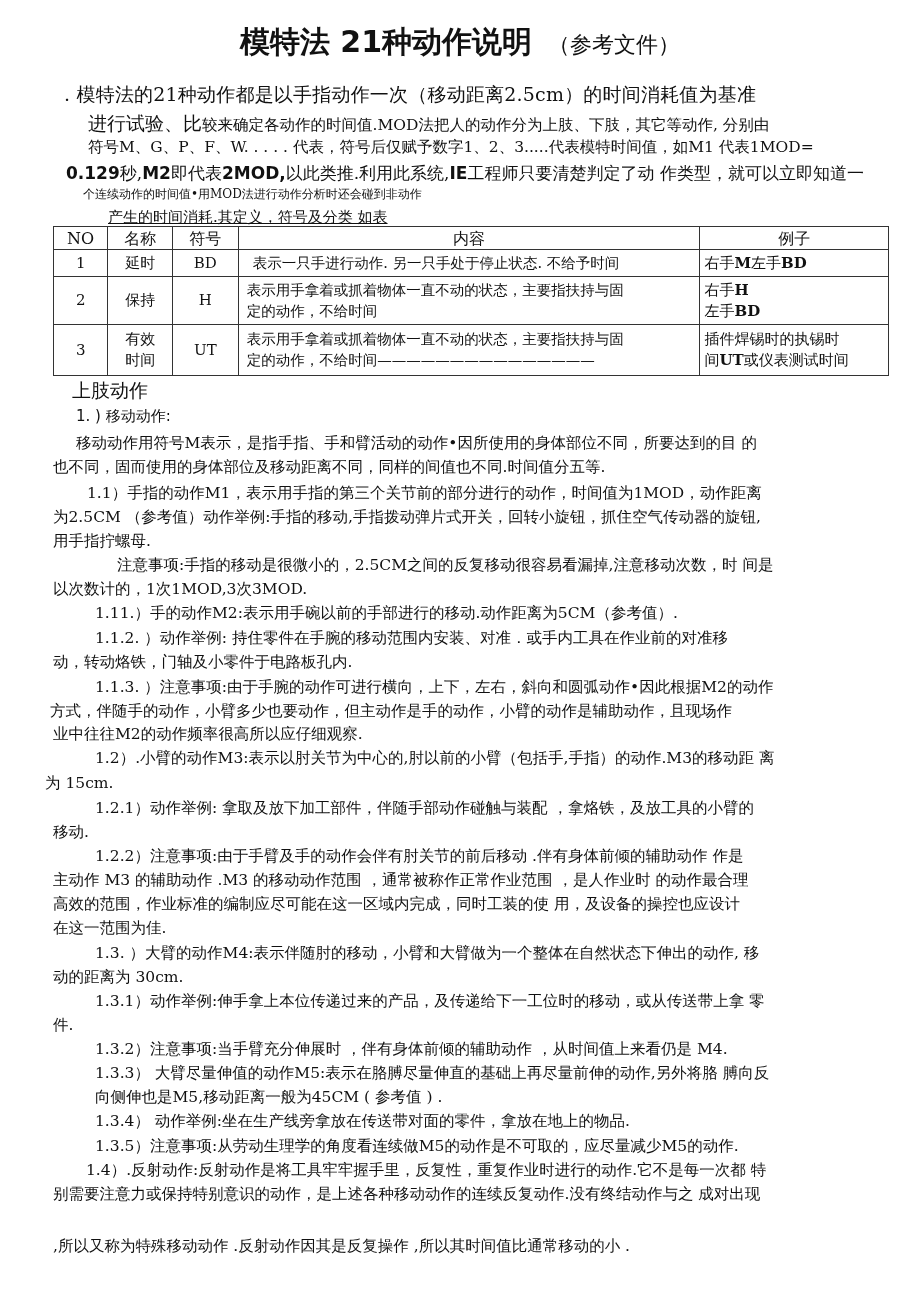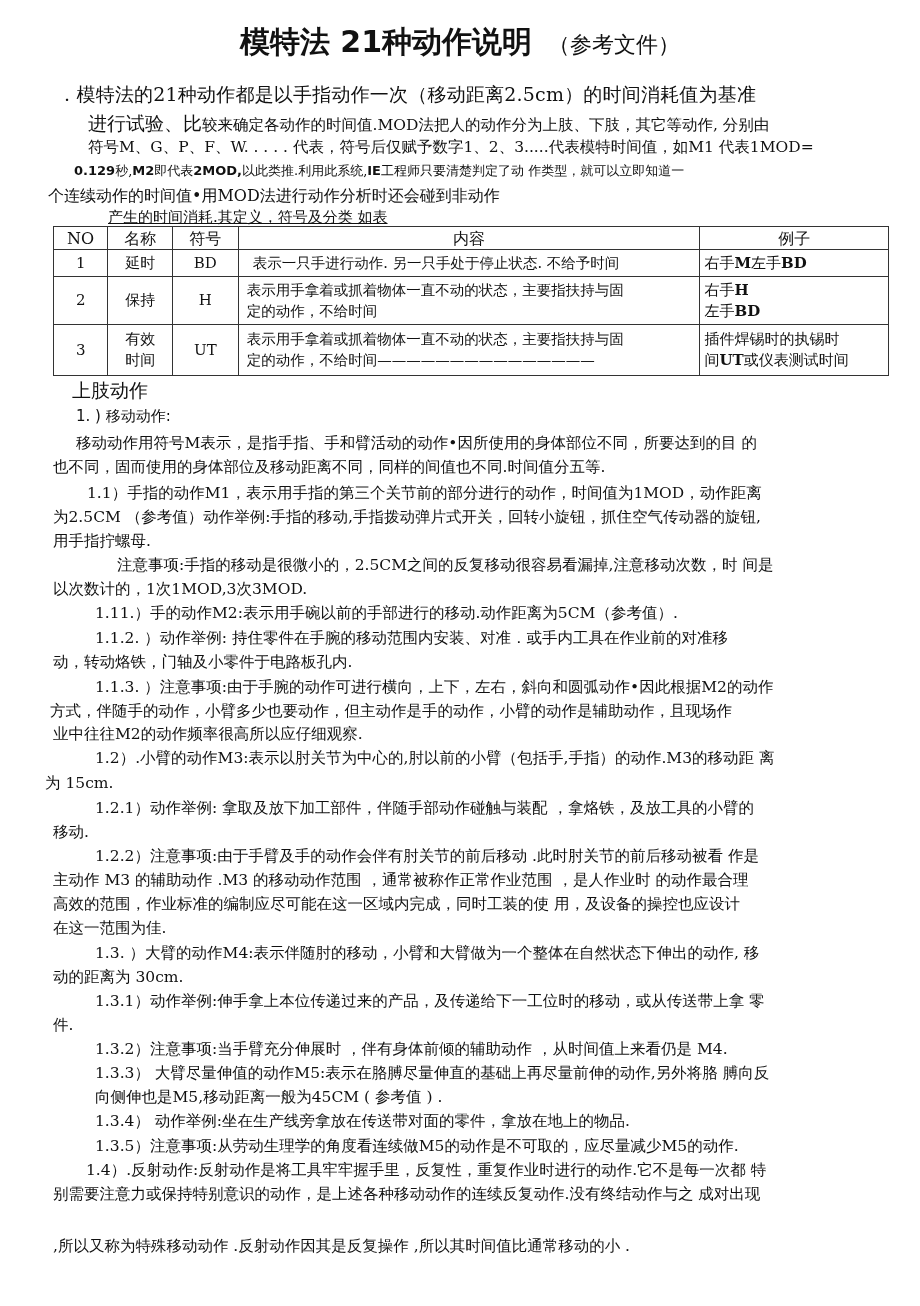--- a/index.html
+++ b/index.html
@@ -25,24 +25,24 @@
 
 <div class="abs title">
   <span>模特法 21种动作说明</span><span class="sub">（参考文件）</span>
 </div>
 
 <div class="abs intro1">. 模特法的21种动作都是以手指动作一次（移动距离2.5cm）的时间消耗值为基准</div>
 <div class="abs intro" style="top:111px;">
   <span style="font-size:19px;">进行试验、比</span><span>较来确定各动作的时间值.MOD法把人的动作分为上肢、下肢，其它等动作, 分别由</span>
 </div>
 <div class="abs intro" style="top:137px;">符号M、G、P、F、W. . . . . 代表，符号后仅赋予数字1、2、3.....代表模特时间值，如M1 代表1MOD=</div>
-<div class="abs" style="left:66px; top:162px; font-size:13px;margin-left:8px;">
+<div class="abs" style="left:66px; top:162px; font-size:17px;">
   <b class="sans">0.129</b><span>秒,</span><b class="sans">M2</b><span>即代表</span><b class="sans">2MOD,</b><span>以此类推.利用此系统,</span><b class="sans">IE</b><span>工程师只要清楚判定了动  作类型，就可以立即知道一</span>
 </div>
-<div class="abs" style="left:48px; top:186px; font-size:16px;">个连续动作的时间值•用MOD法进行动作分析时还会碰到非动作</div>
+<div class="abs" style="left:83px; top:186px; font-size:12px;">个连续动作的时间值•用MOD法进行动作分析时还会碰到非动作</div>
 <div class="abs" style="left:108px; top:208px; font-size:15px; text-decoration: underline;">产生的时间消耗.其定义，符号及分类  如表</div>
 
 <table class="mod">
   <colgroup>
     <col style="width:55px">
       <col style="width:66px">
       <col style="width:67px">
       <col style="width:470px">
       <col style="width:194px">
   </colgroup>
@@ -114,21 +114,21 @@
 <div class="abs p" style="left:95px; top:675px;">1.1.3.  ）注意事项:由于手腕的动作可进行横向，上下，左右，斜向和圆弧动作•因此根据M2的动作</div>
 <div class="abs p" style="left:50px; top:699px;">方式，伴随手的动作，小臂多少也要动作，但主动作是手的动作，小臂的动作是辅助动作，且现场作</div>
 <div class="abs p" style="left:53px; top:722px;">业中往往M2的动作频率很高所以应仔细观察.</div>
 
 <div class="abs p" style="left:95px; top:746px;">1.2）.小臂的动作M3:表示以肘关节为中心的,肘以前的小臂（包括手,手指）的动作.M3的移动距  离</div>
 <div class="abs p" style="left:45px; top:771px;">为  15cm.</div>
 
 <div class="abs p" style="left:95px; top:796px;">1.2.1）动作举例: 拿取及放下加工部件，伴随手部动作碰触与装配 ，拿烙铁，及放工具的小臂的</div>
 <div class="abs p" style="left:53px; top:820px;">移动.</div>
 
-<div class="abs p" style="left:95px; top:844px;">1.2.2）注意事项:由于手臂及手的动作会伴有肘关节的前后移动  .此时肘关节的前后移动被看  作是</div>
+<div class="abs p" style="left:95px; top:844px;">1.2.2）注意事项:由于手臂及手的动作会伴有肘关节的前后移动  .伴有身体前倾的辅助动作  作是</div>
 <div class="abs p" style="left:53px; top:868px;">主动作  M3 的辅助动作  .M3 的移动动作范围 ，通常被称作正常作业范围 ，是人作业时  的动作最合理</div>
 <div class="abs p" style="left:53px; top:892px;">高效的范围，作业标准的编制应尽可能在这一区域内完成，同时工装的使  用，及设备的操控也应设计</div>
 <div class="abs p" style="left:53px; top:916px;">在这一范围为佳.</div>
 
 <div class="abs p" style="left:95px; top:941px;">1.3.      ）大臂的动作M4:表示伴随肘的移动，小臂和大臂做为一个整体在自然状态下伸出的动作, 移</div>
 <div class="abs p" style="left:53px; top:965px;">动的距离为  30cm.</div>
 
 <div class="abs p" style="left:95px; top:989px;">1.3.1）动作举例:伸手拿上本位传递过来的产品，及传递给下一工位时的移动，或从传送带上拿  零</div>
 <div class="abs p" style="left:53px; top:1013px;">件.</div>
 

